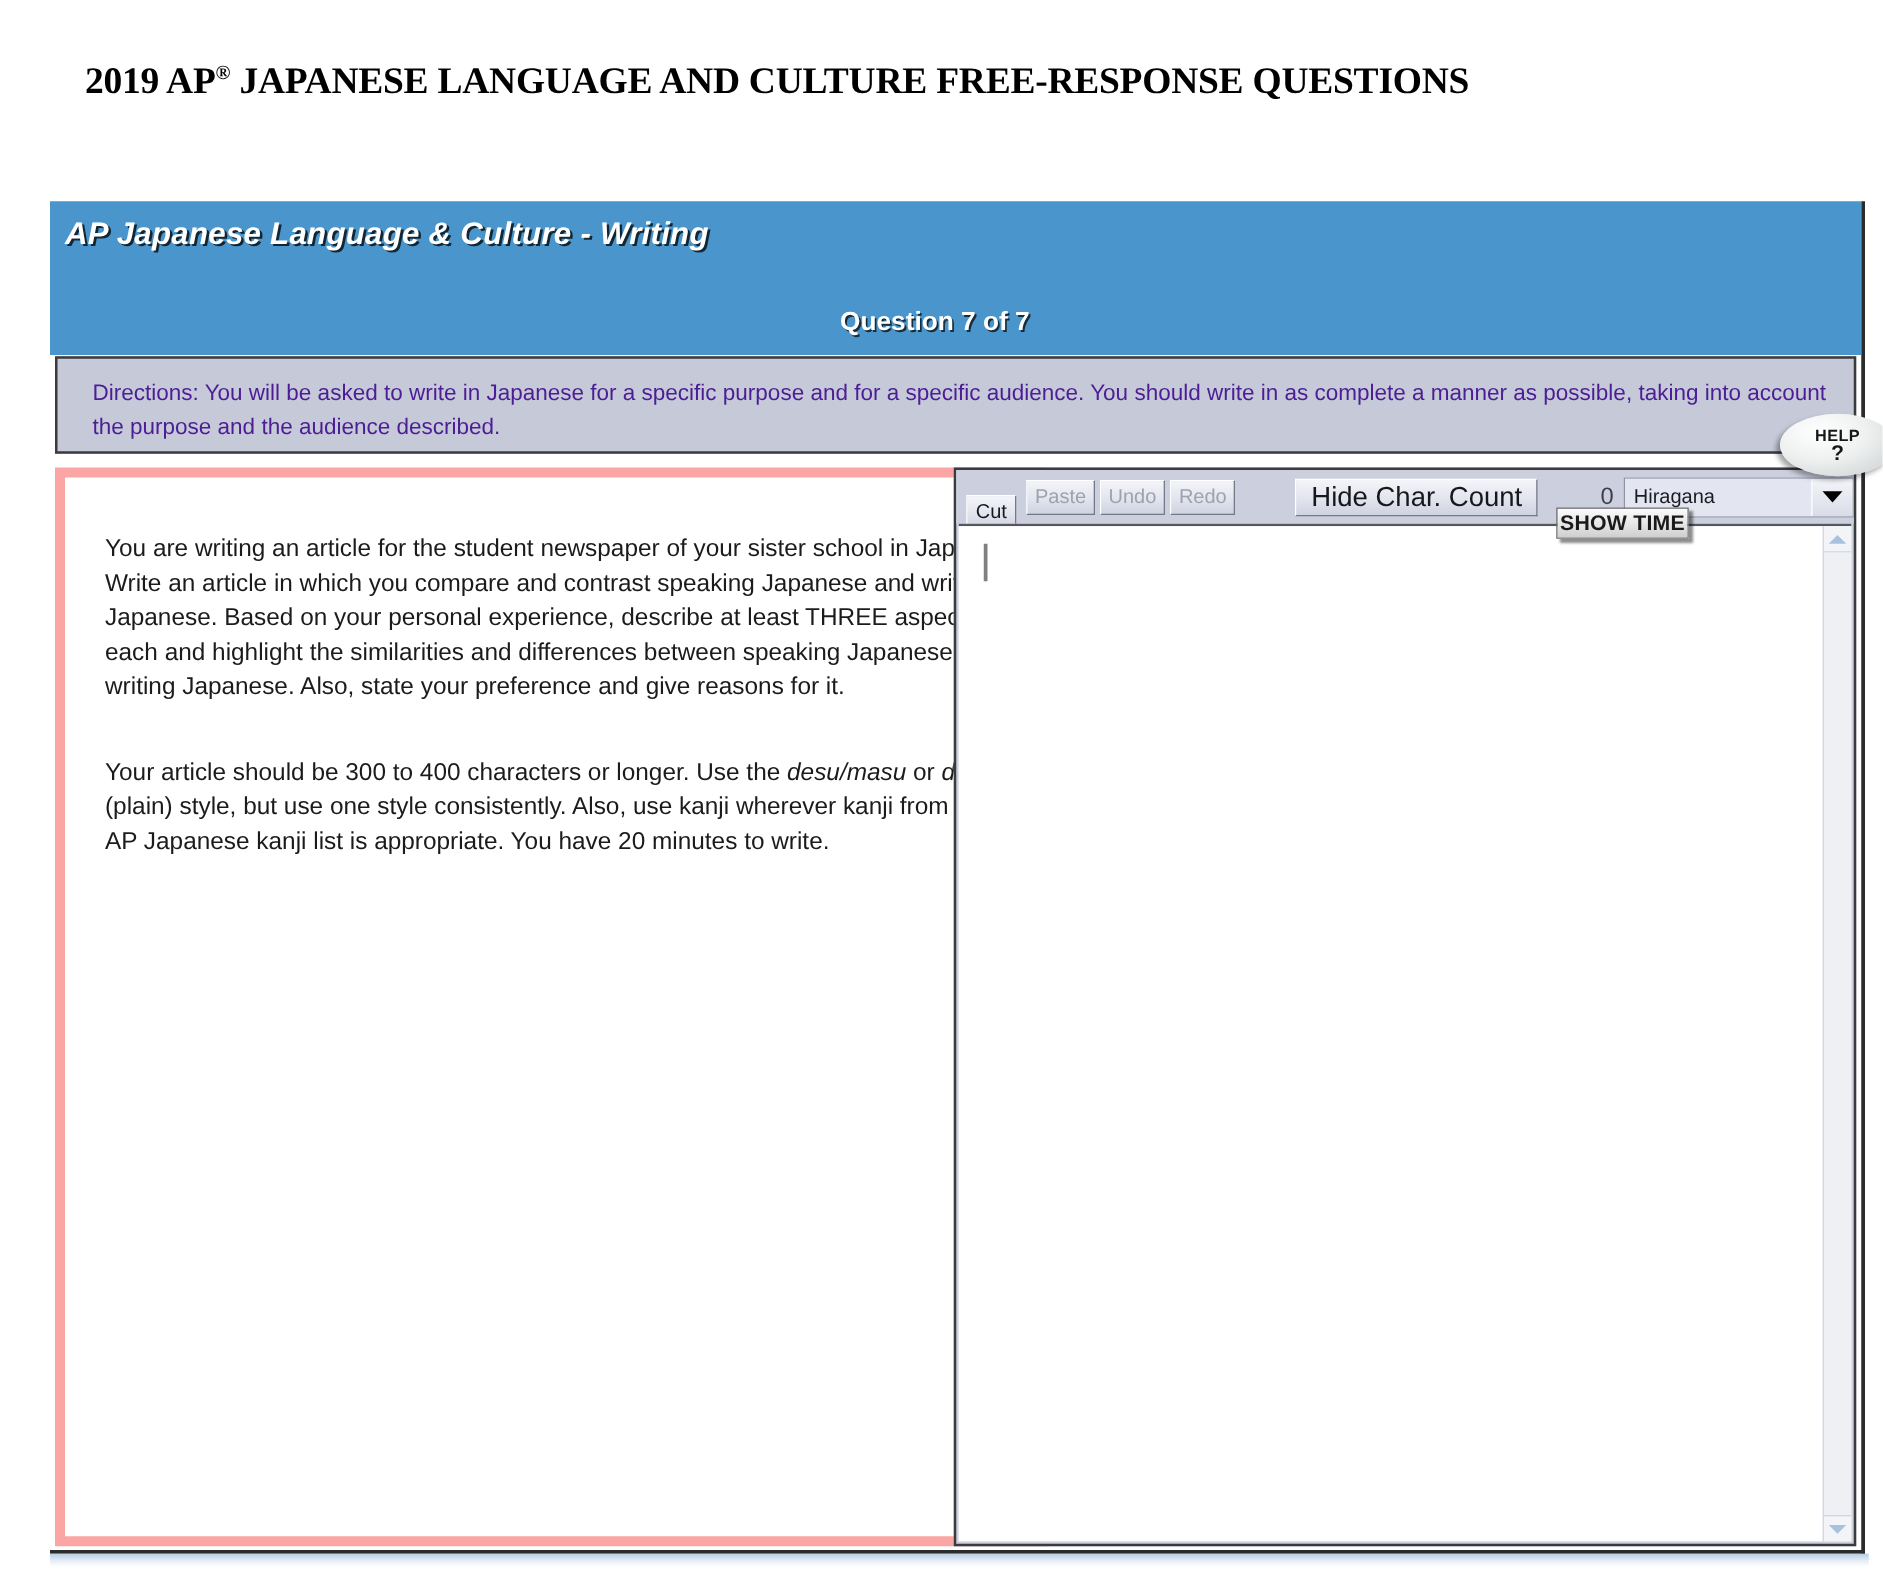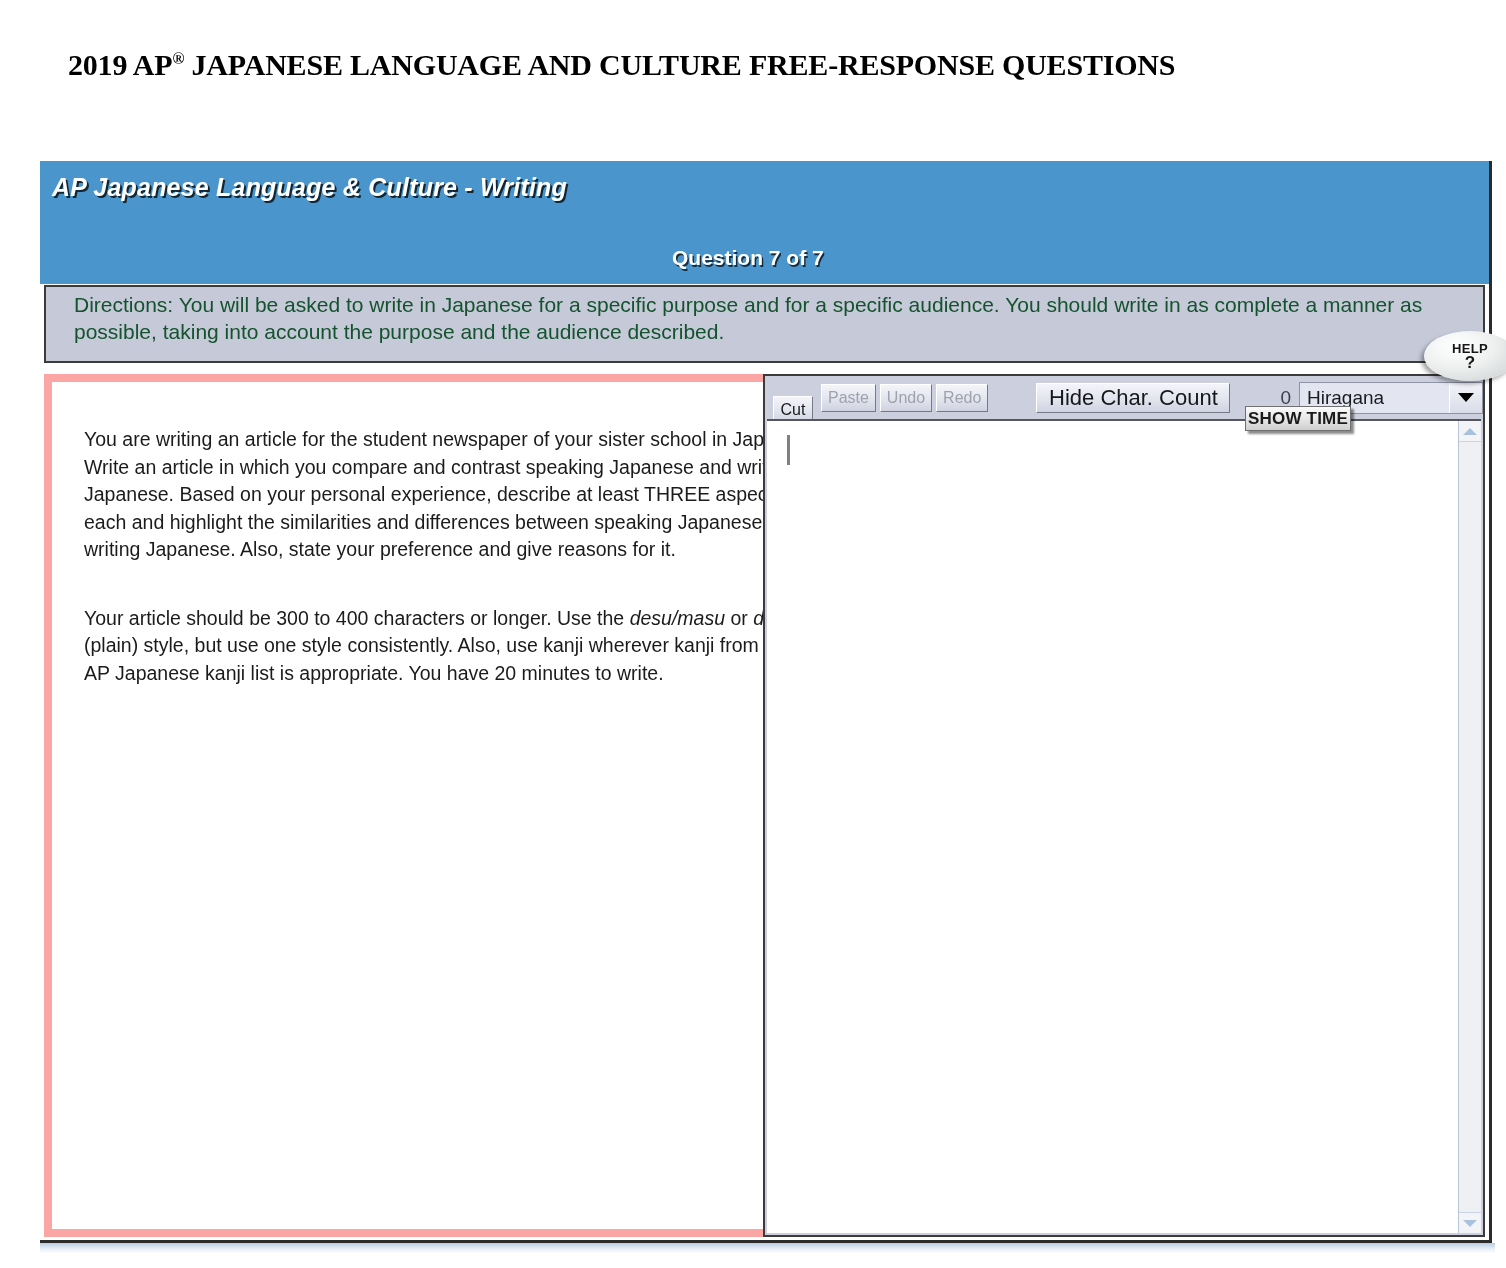--- a/index.html
+++ b/index.html
@@ -154,24 +154,24 @@
     position: absolute;
     left: 4px;
     top: 124px;
     width: 1441px;
     height: 78px;
     box-sizing: border-box;
     background: #c5c9d8;
     border: 2px solid #3b3b3b;
   }
   .directions-text {
-    padding: 4px 16px 0 28px;
-    font-size: 21px;
+    padding: 14px 16px 0 28px;
+    font-size: 18px;
     line-height: 27px;
-    color: #14532d;
+    color: #4c1d95;
   }
 
   
   .panels {
     position: absolute;
     left: 4px;
     top: 213px;
     width: 1441px;
     height: 863px;
   }
@@ -254,21 +254,21 @@
     align-items: stretch;
     height: 30px;
     border: 1px solid #8e93a5;
     background: #e3e6f0;
   }
   .mode-value {
     width: 142px;
     display: flex;
     align-items: center;
     padding-left: 7px;
-    font-size: 19px;
+    font-size: 16px;
     color: #1b1c22;
     background: #e3e6f0;
   }
   .mode-arrow-btn {
     width: 32px;
     display: flex;
     align-items: center;
     justify-content: center;
     background: linear-gradient(to bottom, #f4f5f9, #d9dce8);
     border-left: 1px solid #ffffff;

